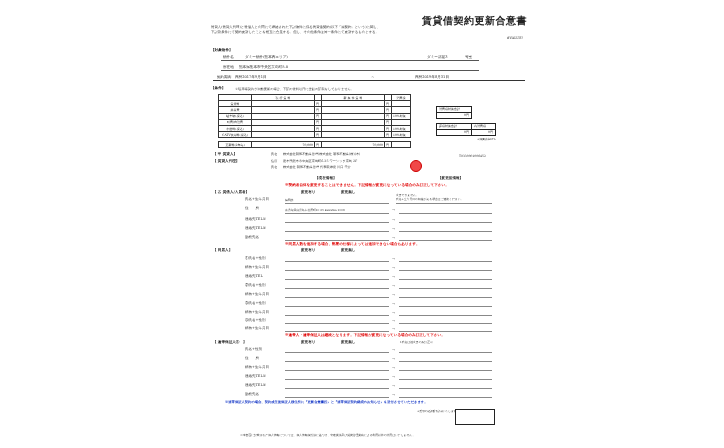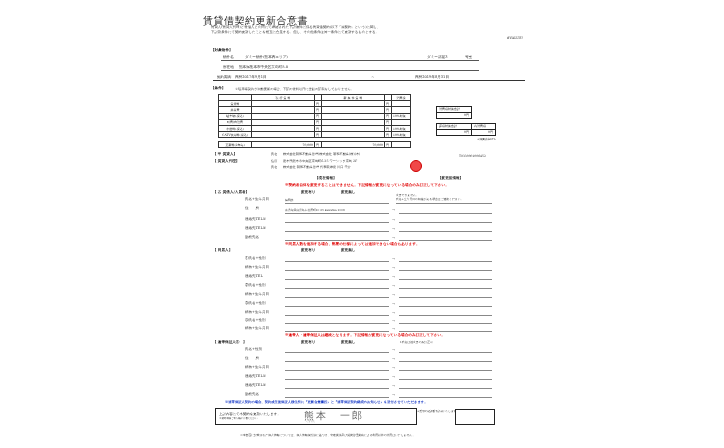--- a/index.html
+++ b/index.html
@@ -1,19 +1,19 @@
 <!DOCTYPE html>
 <html><head>
 <meta charset="utf-8">
 <style>
   html,body{margin:0;padding:0;background:#fff;}
   body{width:724px;height:448px;position:relative;overflow:hidden;font-family:"DejaVu Serif",serif;color:#222;}
   .page{position:absolute;left:203px;top:0;width:324px;height:448px;}
   .abs{position:absolute;white-space:nowrap;}
-  .title{left:0;width:324px;top:14px;text-align:left;font-size:10px;font-weight:normal;letter-spacing:0.5px;}
+  .title{left:0;width:324px;top:14px;text-align:right;font-size:10px;font-weight:bold;letter-spacing:0.5px;}
   .intro{left:8px;top:25px;font-size:3.4px;line-height:5px;color:#333;}
   .value{right:4px;top:36px;font-size:3.4px;color:#333;}
   .tiny{font-size:3.2px;color:#333;}
   .small{font-size:3.6px;color:#222;}
   .bold{font-weight:bold;}
   .red{color:#e00000;font-weight:bold;font-size:3.6px;}
   .blue{color:#1a3cc8;font-weight:bold;font-size:3.3px;}
   .uline{position:absolute;height:0;border-bottom:0.8px solid #555;}
   .thickline{position:absolute;height:0;border-bottom:1.6px solid #333;}
   table.cond{position:absolute;left:15px;top:94px;border-collapse:collapse;font-size:3px;}
@@ -278,23 +278,17 @@
   <div class="gray-line" style="left:82px;top:388px;width:104px;"></div>
   <div class="gray-line" style="left:196px;top:388px;width:93px;"></div>
 
   <div class="label" style="left:42px;top:392px;">勤務先名</div>
   <div class="arrow" style="left:189px;top:393px;">→</div>
   <div class="gray-line" style="left:82px;top:397px;width:104px;"></div>
   <div class="gray-line" style="left:196px;top:397px;width:93px;"></div>
 
   <div class="abs blue" style="left:22px;top:400px;">※連帯保証人契約の場合、契約成立後保証人様住所に『更新合意書控』と『連帯保証契約継続のお知らせ』を送付させていただきます。</div>
 
-  <div class="sign-box">
-    <div class="abs" style="left:3px;top:3px;font-size:3.4px;">上記内容にて本契約を更新いたします。</div>
-    <div class="abs" style="left:3px;top:8px;font-size:2.4px;">※契約者様ご本人様が自署ください</div>
-    <div class="abs" style="left:88px;top:0px;font-size:10px;color:#666;letter-spacing:2px;">熊本　一郎</div>
-    <div class="abs" style="left:90px;top:11px;font-size:2.2px;color:#666;">くまもと</div>
-  </div>
   <div class="abs tiny" style="left:214px;top:409px;font-size:2.6px;">※受領の確認番号記載いたします</div>
   <div class="sign-box2"></div>
 
   <div class="abs tiny" style="left:37px;top:433px;font-size:2.8px;">※本書面に記載された個人情報については、個人情報保護法に基づき、宅建業法及び賃貸管理業務による利用以外の使用はいたしません。</div>
 </div>
 
 </body></html>

